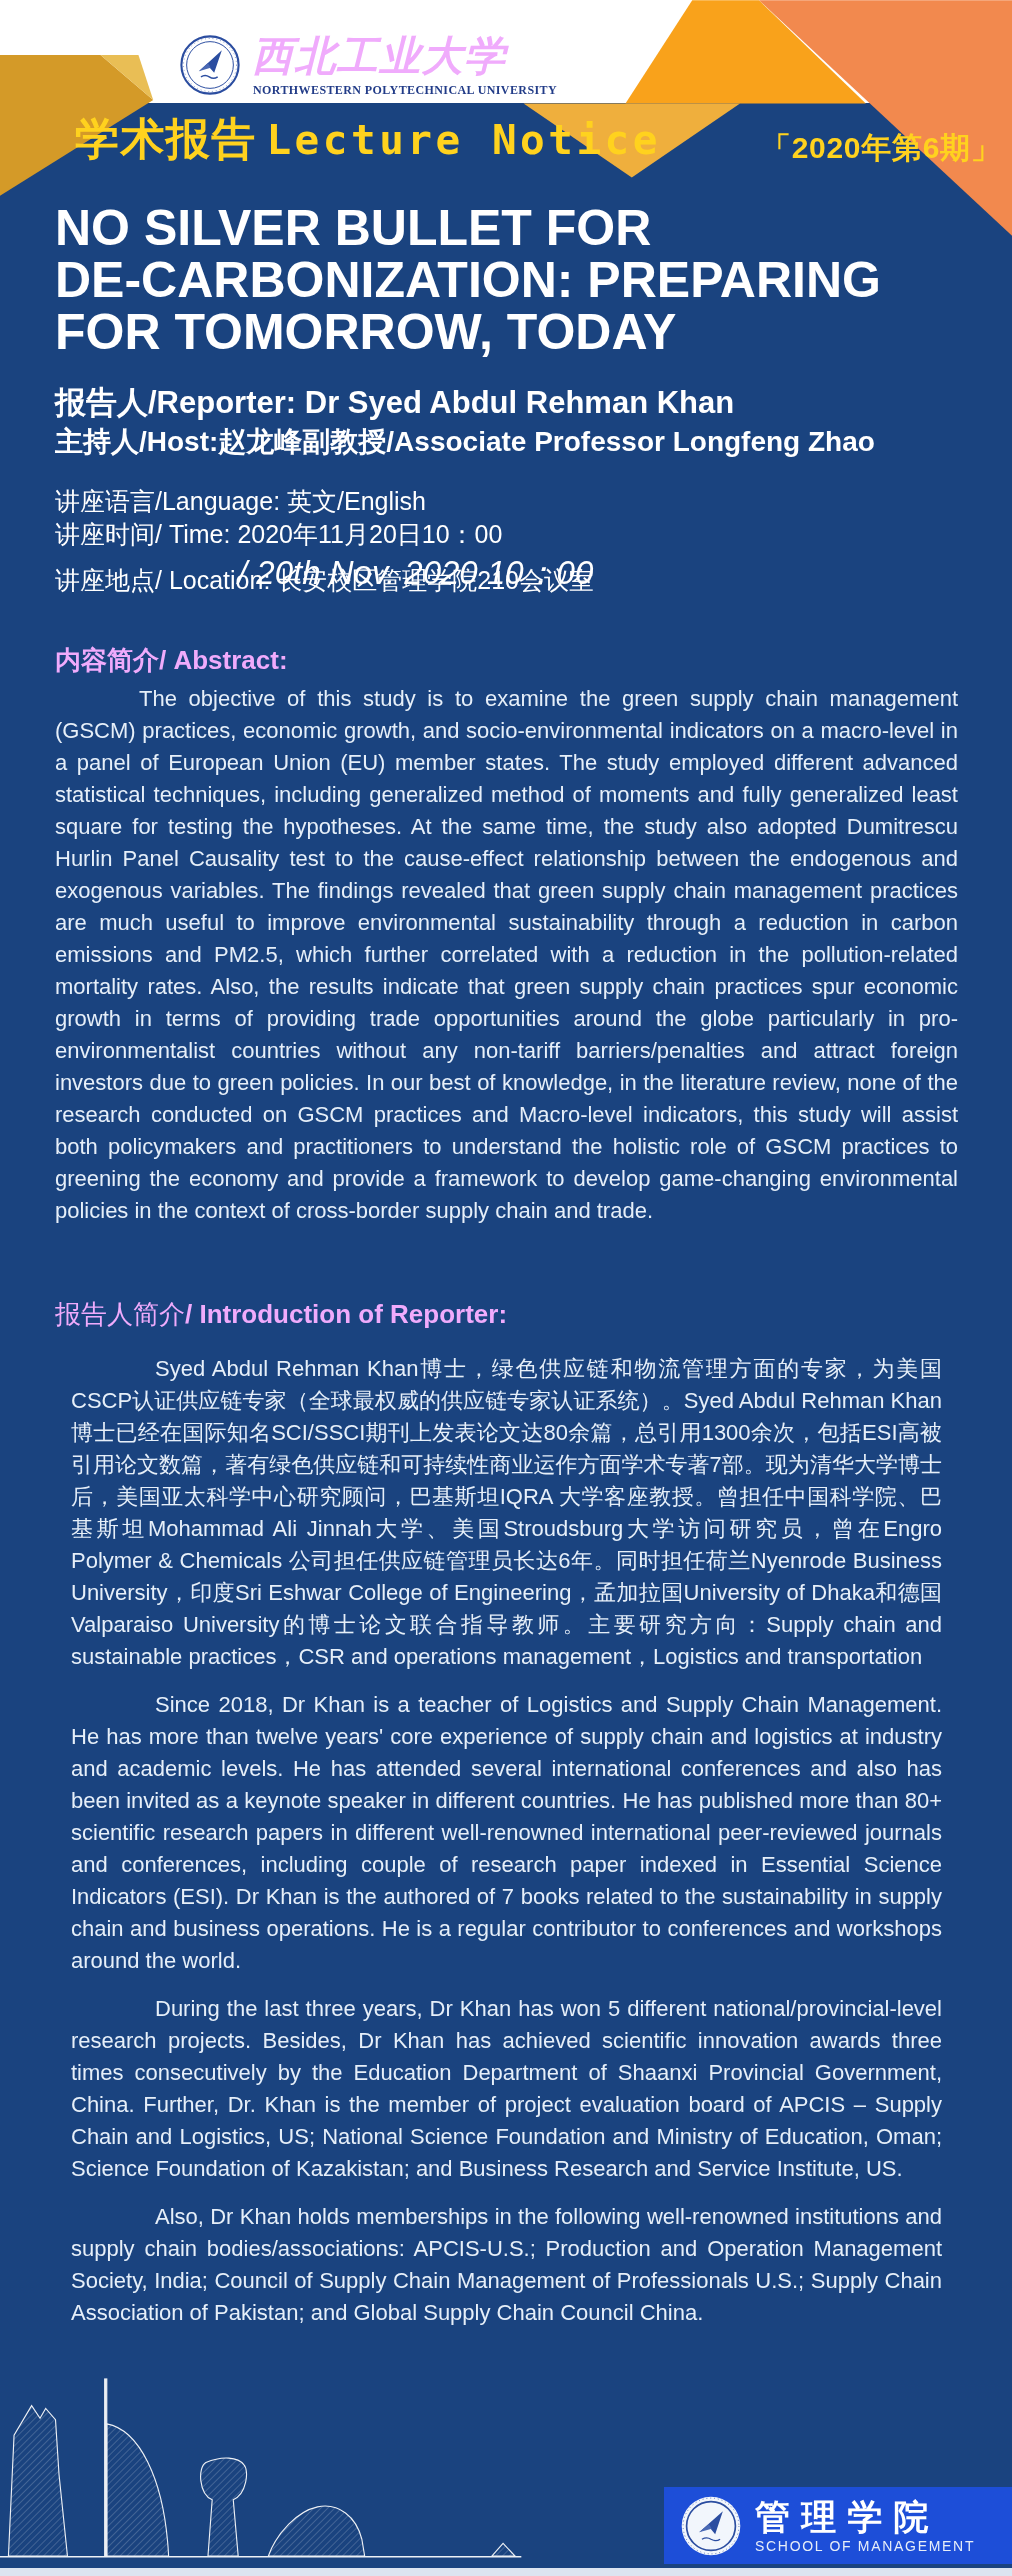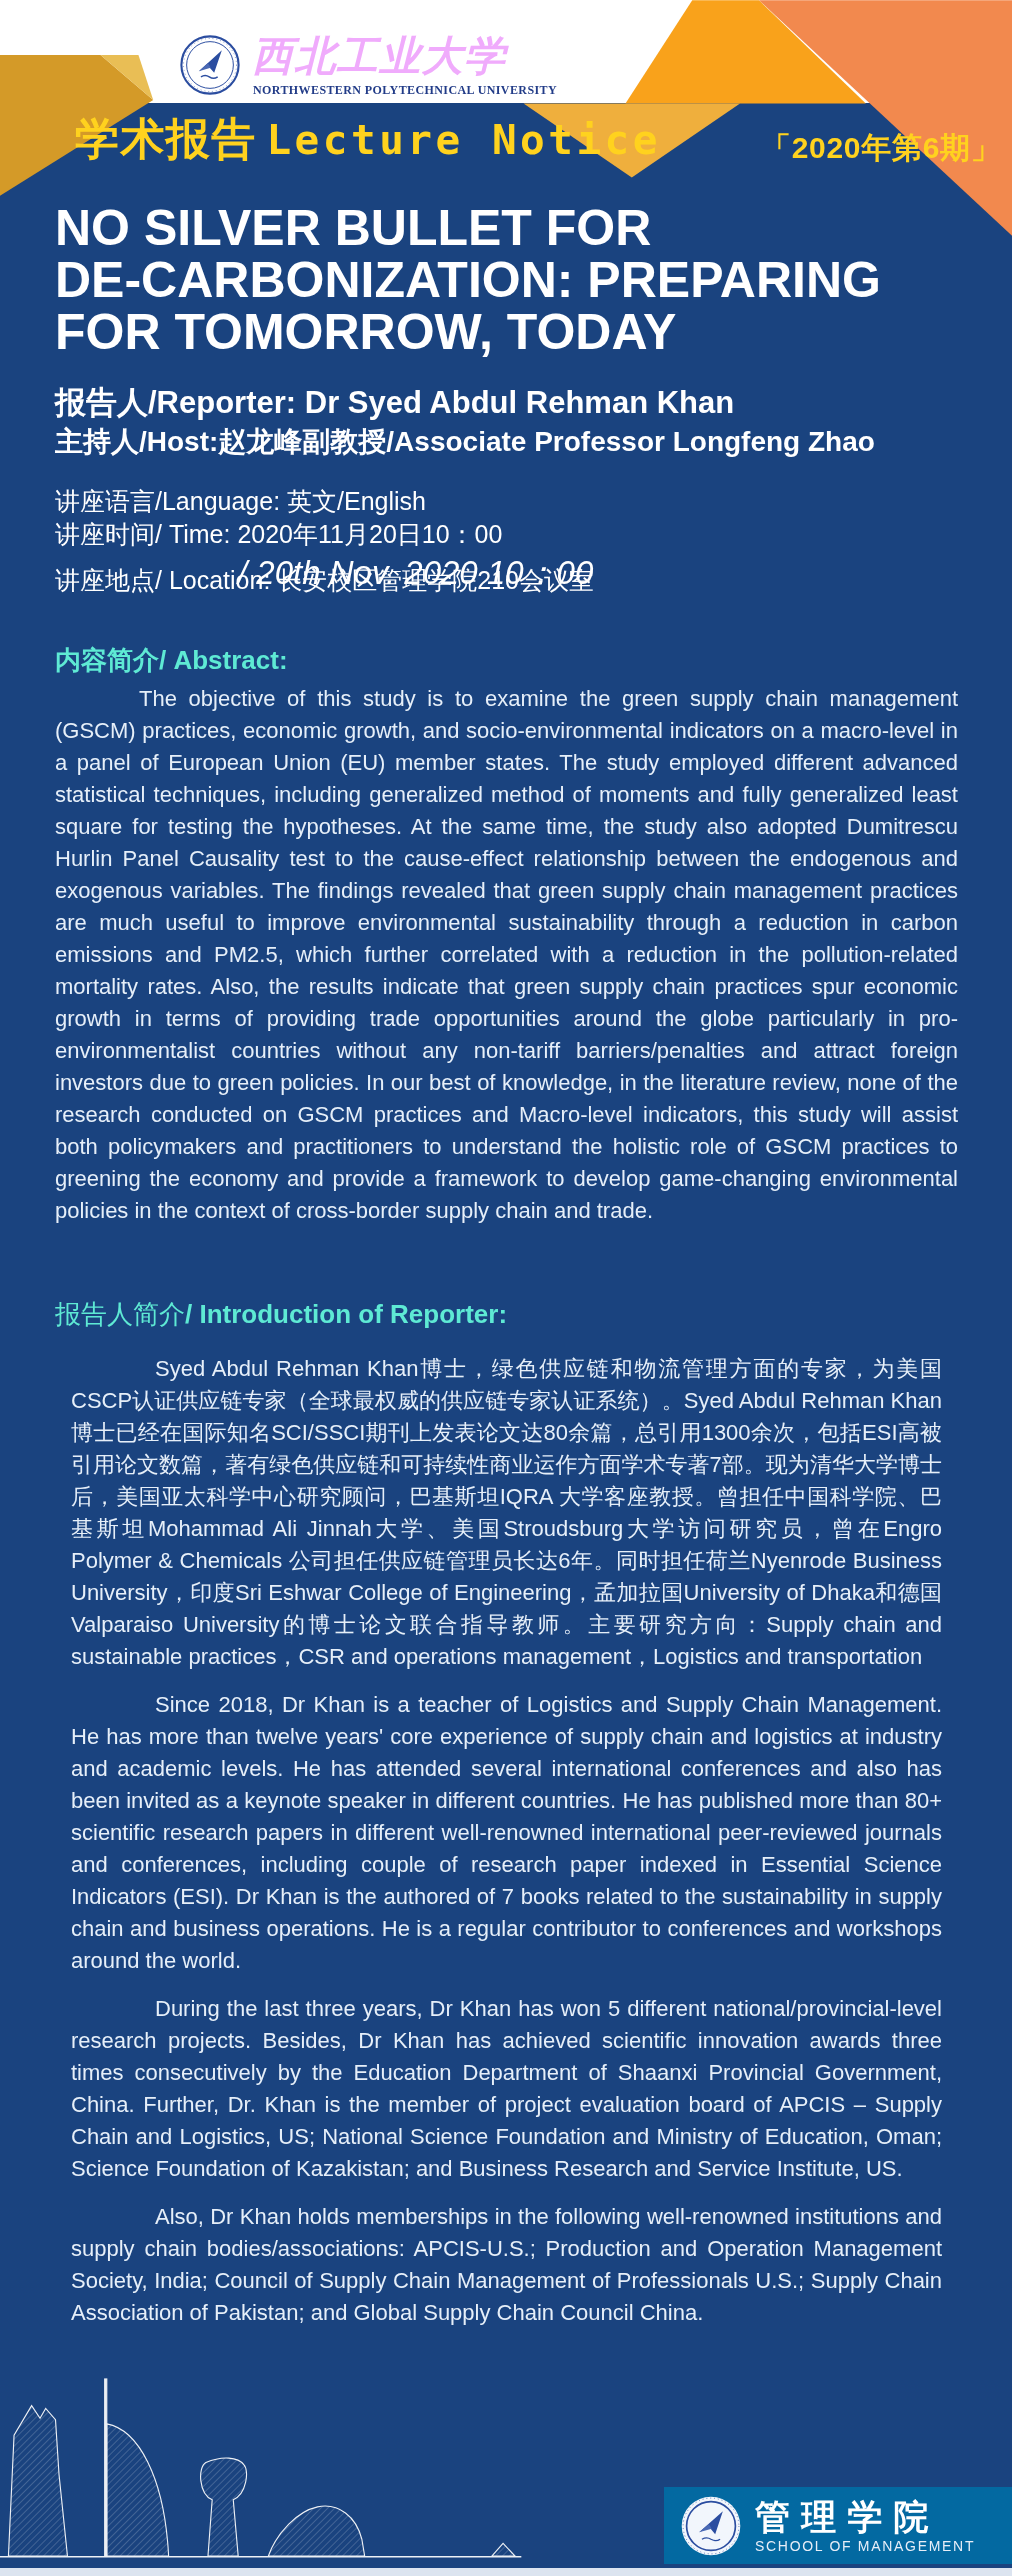--- a/index.html
+++ b/index.html
@@ -43,38 +43,38 @@
     font-size:50px;line-height:52px;font-weight:700;letter-spacing:0px;
   }
   .info{color:#FFFFFF;white-space:nowrap;}
   #reporter-line{left:55px;top:382px;font-size:31px;font-weight:700;}
   #host-line{left:55px;top:423px;font-size:28px;font-weight:700;}
   #language-line{left:55px;top:485px;font-size:25px;font-weight:400;}
   #time-line1{left:55px;top:518px;font-size:25px;font-weight:400;}
   #time-line2{left:238px;top:551px;font-size:33px;font-weight:400;font-style:italic;}
   #location-line{left:55px;top:564px;font-size:25px;font-weight:400;}
   
-  .sec-head{color:#5eead4;font-size:26px;white-space:nowrap;}
+  .sec-head{color:#f0abfc;font-size:26px;white-space:nowrap;}
   .sec-head .zh-bold{font-weight:700;}
   .sec-head .zh-light{font-weight:400;font-family:"Liberation Serif", serif;}
   .sec-head .en{font-weight:700;}
   #abstract-head{left:55px;top:643px;}
   #abstract-body{
     left:55px;top:683px;width:903px;color:#E6EFF9;
     font-size:22px;line-height:32px;text-align:justify;text-indent:84px;
   }
   #intro-head{left:55px;top:1297px;}
   #intro-flow{left:55px;top:1337px;width:903px;color:#E6EFF9;}
   #intro-flow p{
     margin:16px;font-size:22px;line-height:32px;text-align:justify;text-indent:84px;
   }
   
   #skyline-svg{left:0px;top:2376px;width:541px;height:190px;}
   #som-box{
-    left:664px;top:2487px;width:348px;height:77px;background:#0369a1;
+    left:664px;top:2487px;width:348px;height:77px;background:#1d4ed8;
     display:flex;align-items:center;box-sizing:border-box;padding-left:17px;
   }
   #som-seal{width:60px;height:60px;flex:0 0 auto;}
   #som-text{margin-left:14px;}
   #som-zh{
     color:#FFFFFF;font-size:35px;font-weight:700;letter-spacing:11.2px;
     font-family:"DejaVu Serif", serif;line-height:39px;white-space:nowrap;
   }
   #som-en{
     color:#E7EEF8;font-size:14px;font-weight:400;letter-spacing:1.7px;

